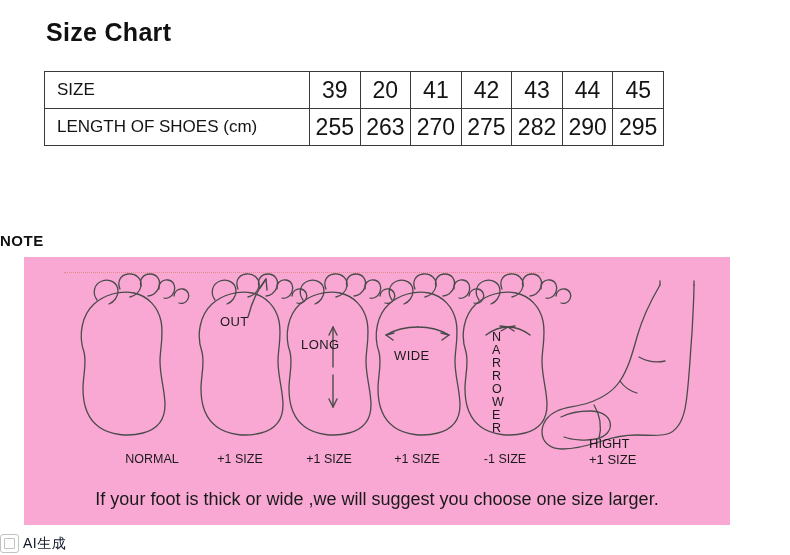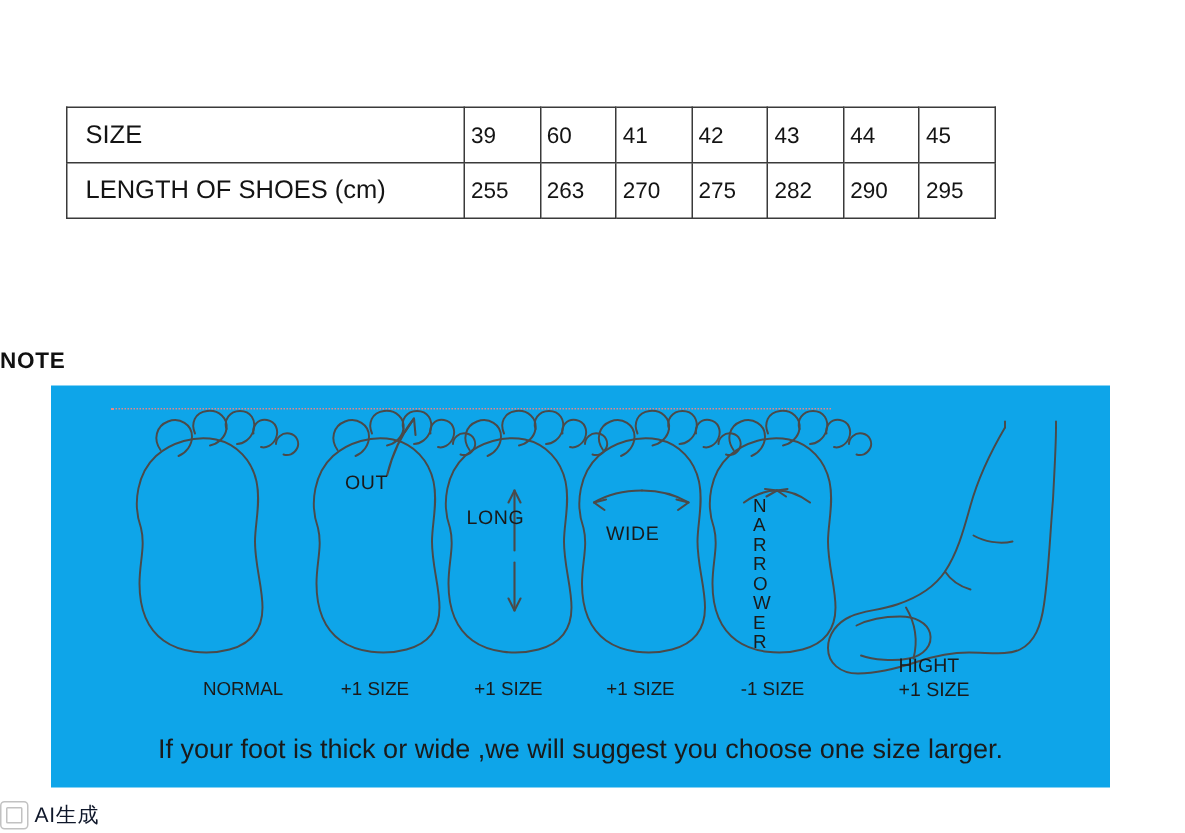--- a/index.html
+++ b/index.html
@@ -34,23 +34,23 @@
     position: absolute;
     left: 44px;
     top: 71px;
     width: 620px;
     border-collapse: collapse;
     table-layout: fixed;
   }
   table.size-table td {
     border: 1px solid #3a3a3a;
     height: 36px;
-    font-size: 15px;
+    font-size: 23px;
     color: #141414;
-    text-align: left;
+    text-align: center;
     padding: 0 4px;
   }
   table.size-table td.rowhead {
     text-align: left;
     padding-left: 12px;
     width: 248px;
     font-size: 17px;
   }
   .note-label {
     position: absolute;
@@ -58,25 +58,25 @@
     right: 0;
     top: 232px;
     text-align: left;
     font-size: 15px;
     font-weight: bold;
     letter-spacing: 0.5px;
     color: #111111;
   }
   .note-panel {
     position: absolute;
-    left: 34px;
+    left: 24px;
     top: 257px;
     width: 706px;
     height: 268px;
-    background: #0ea5e9;
+    background: #f9a8d4;
   }
   .dotted-line {
     position: absolute;
     left: 40px;
     top: 15px;
     width: 480px;
     border-top: 1px dotted #e08a8a;
   }
   .feet-svg {
     position: absolute;
@@ -147,27 +147,28 @@
     left: 3px; top: 3px; right: 3px; bottom: 3px;
     border: 1.4px solid #c2c2c2;
     border-radius: 1px;
   }
 </style>
 </head>
 <body>
 
 <div class="page">
 
+  <div class="title">Size Chart</div>
 
   <table class="size-table">
     <tbody>
       <tr>
         <td class="rowhead">SIZE</td>
         <td>39</td>
-        <td>60</td>
+        <td>20</td>
         <td>41</td>
         <td>42</td>
         <td>43</td>
         <td>44</td>
         <td>45</td>
       </tr>
       <tr>
         <td class="rowhead">LENGTH OF SHOES (cm)</td>
         <td>255</td>
         <td>263</td>

